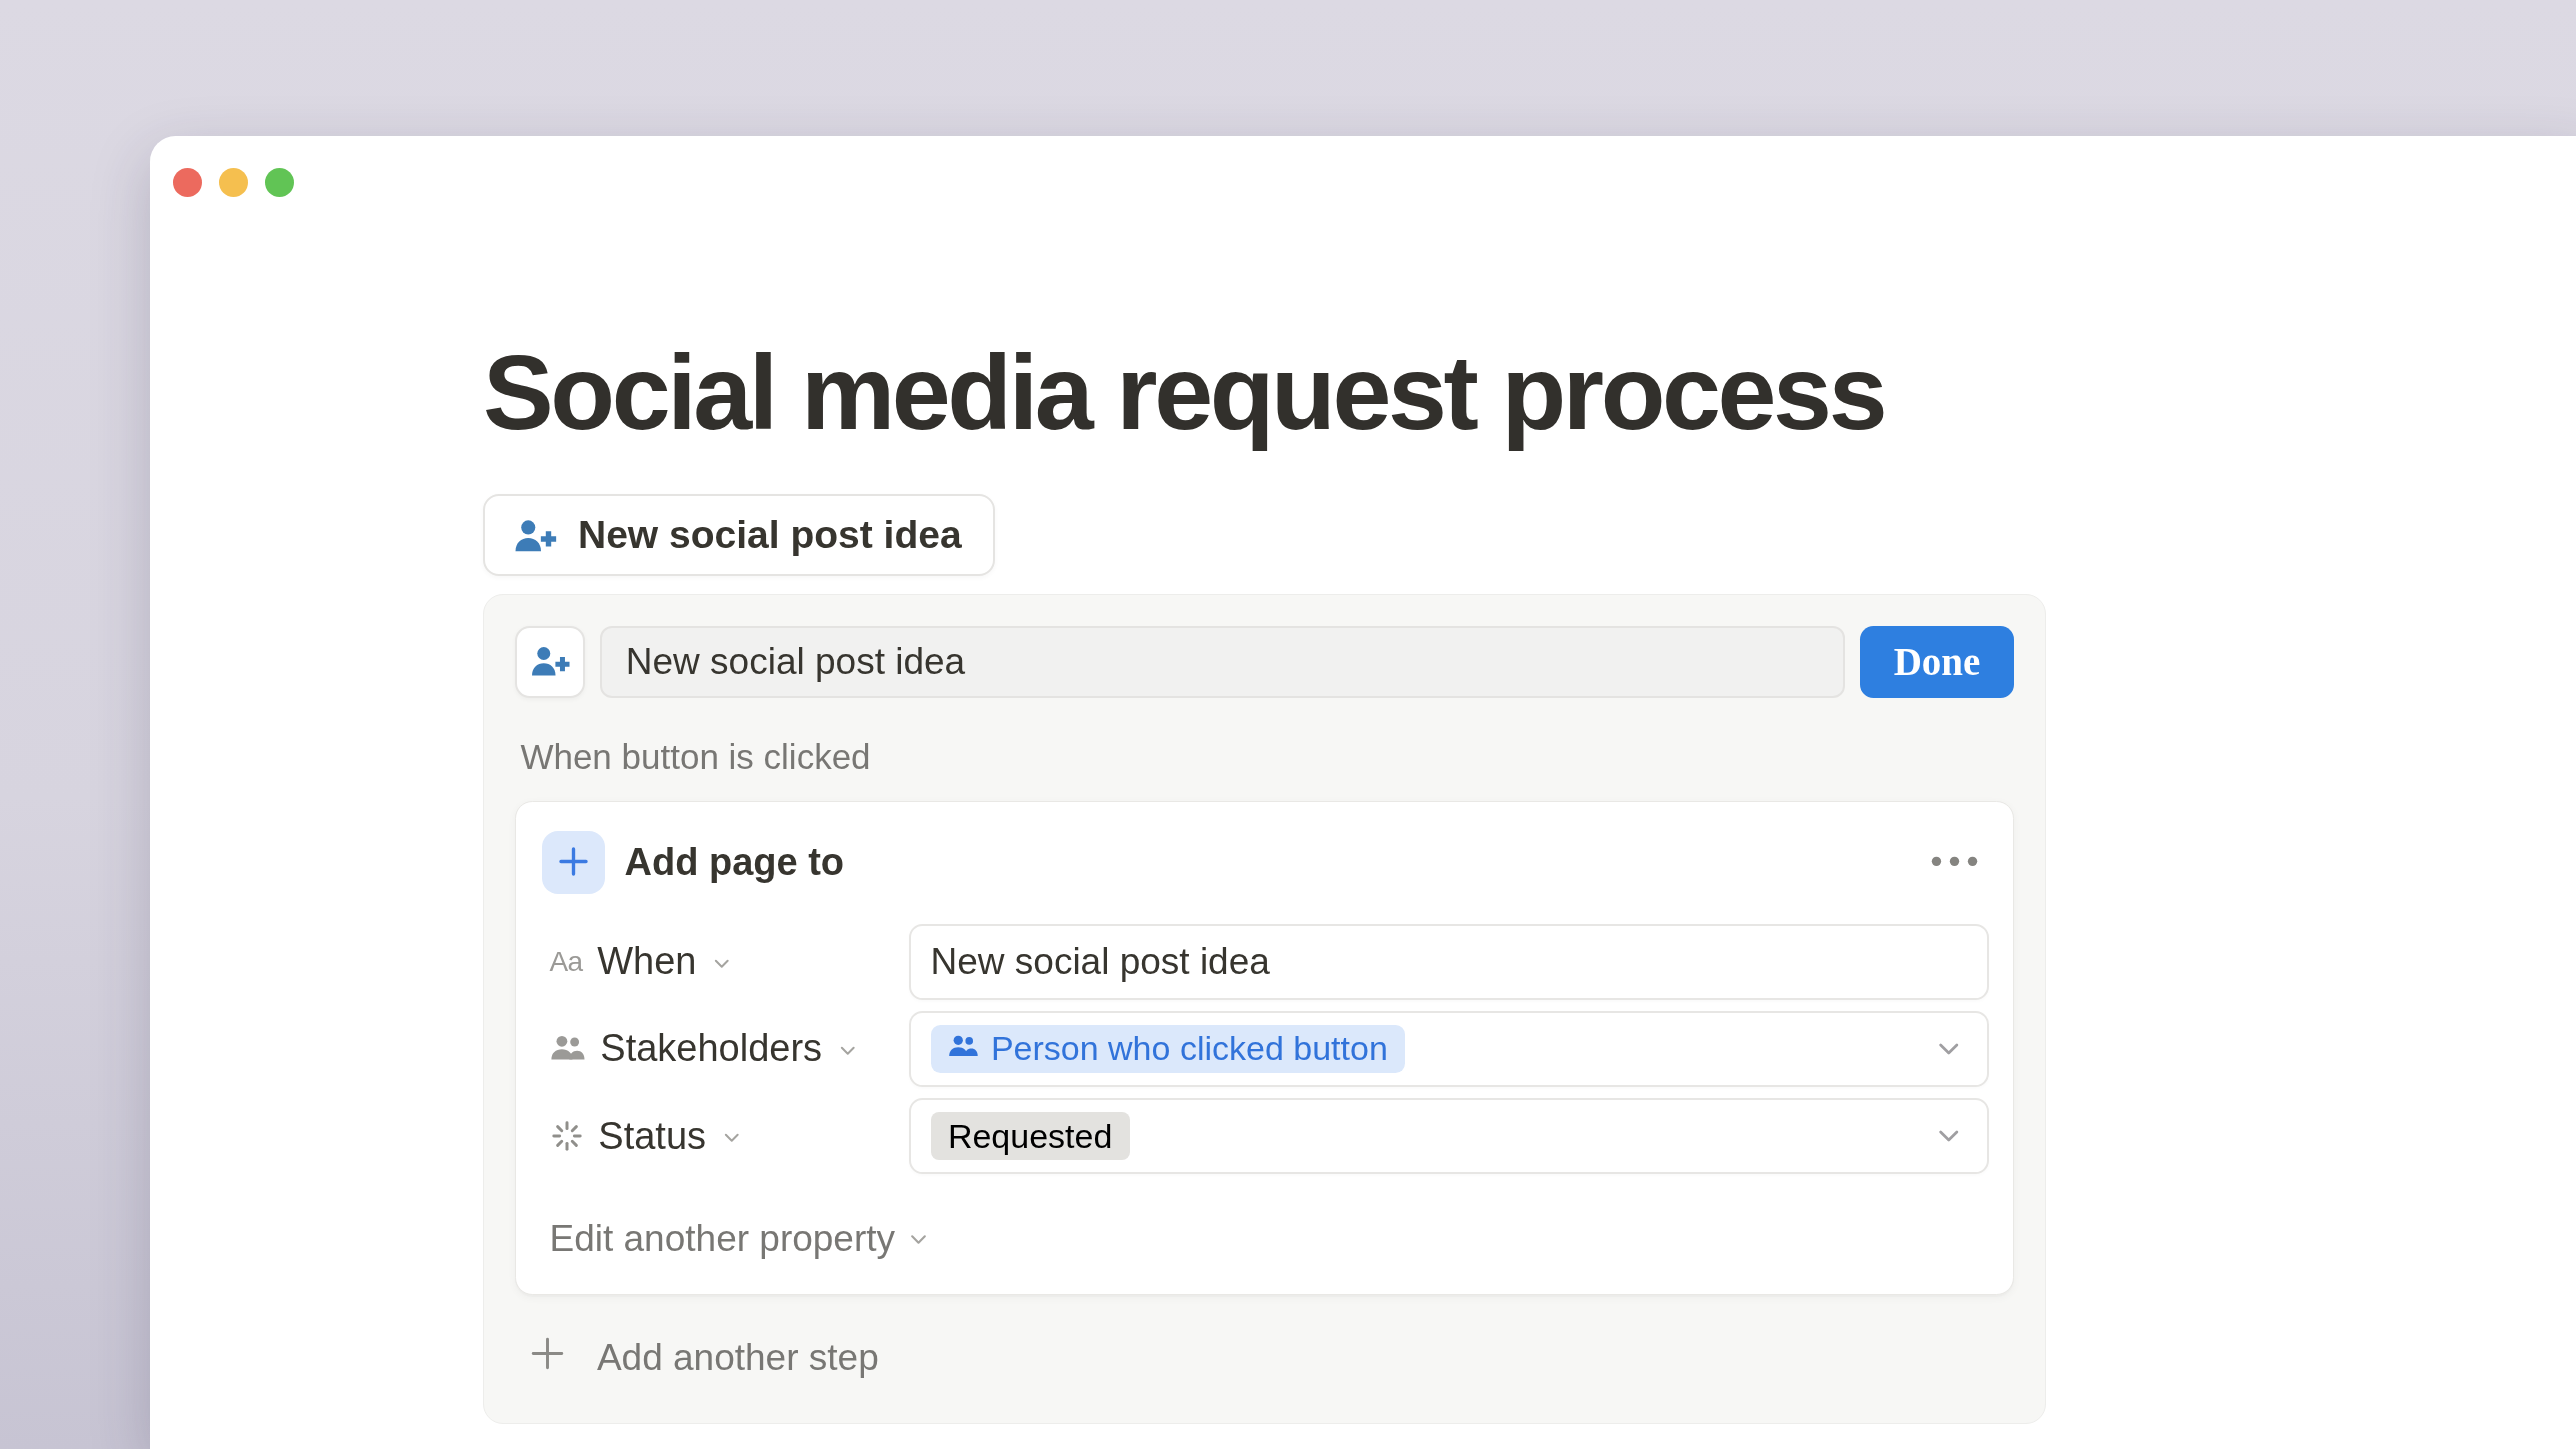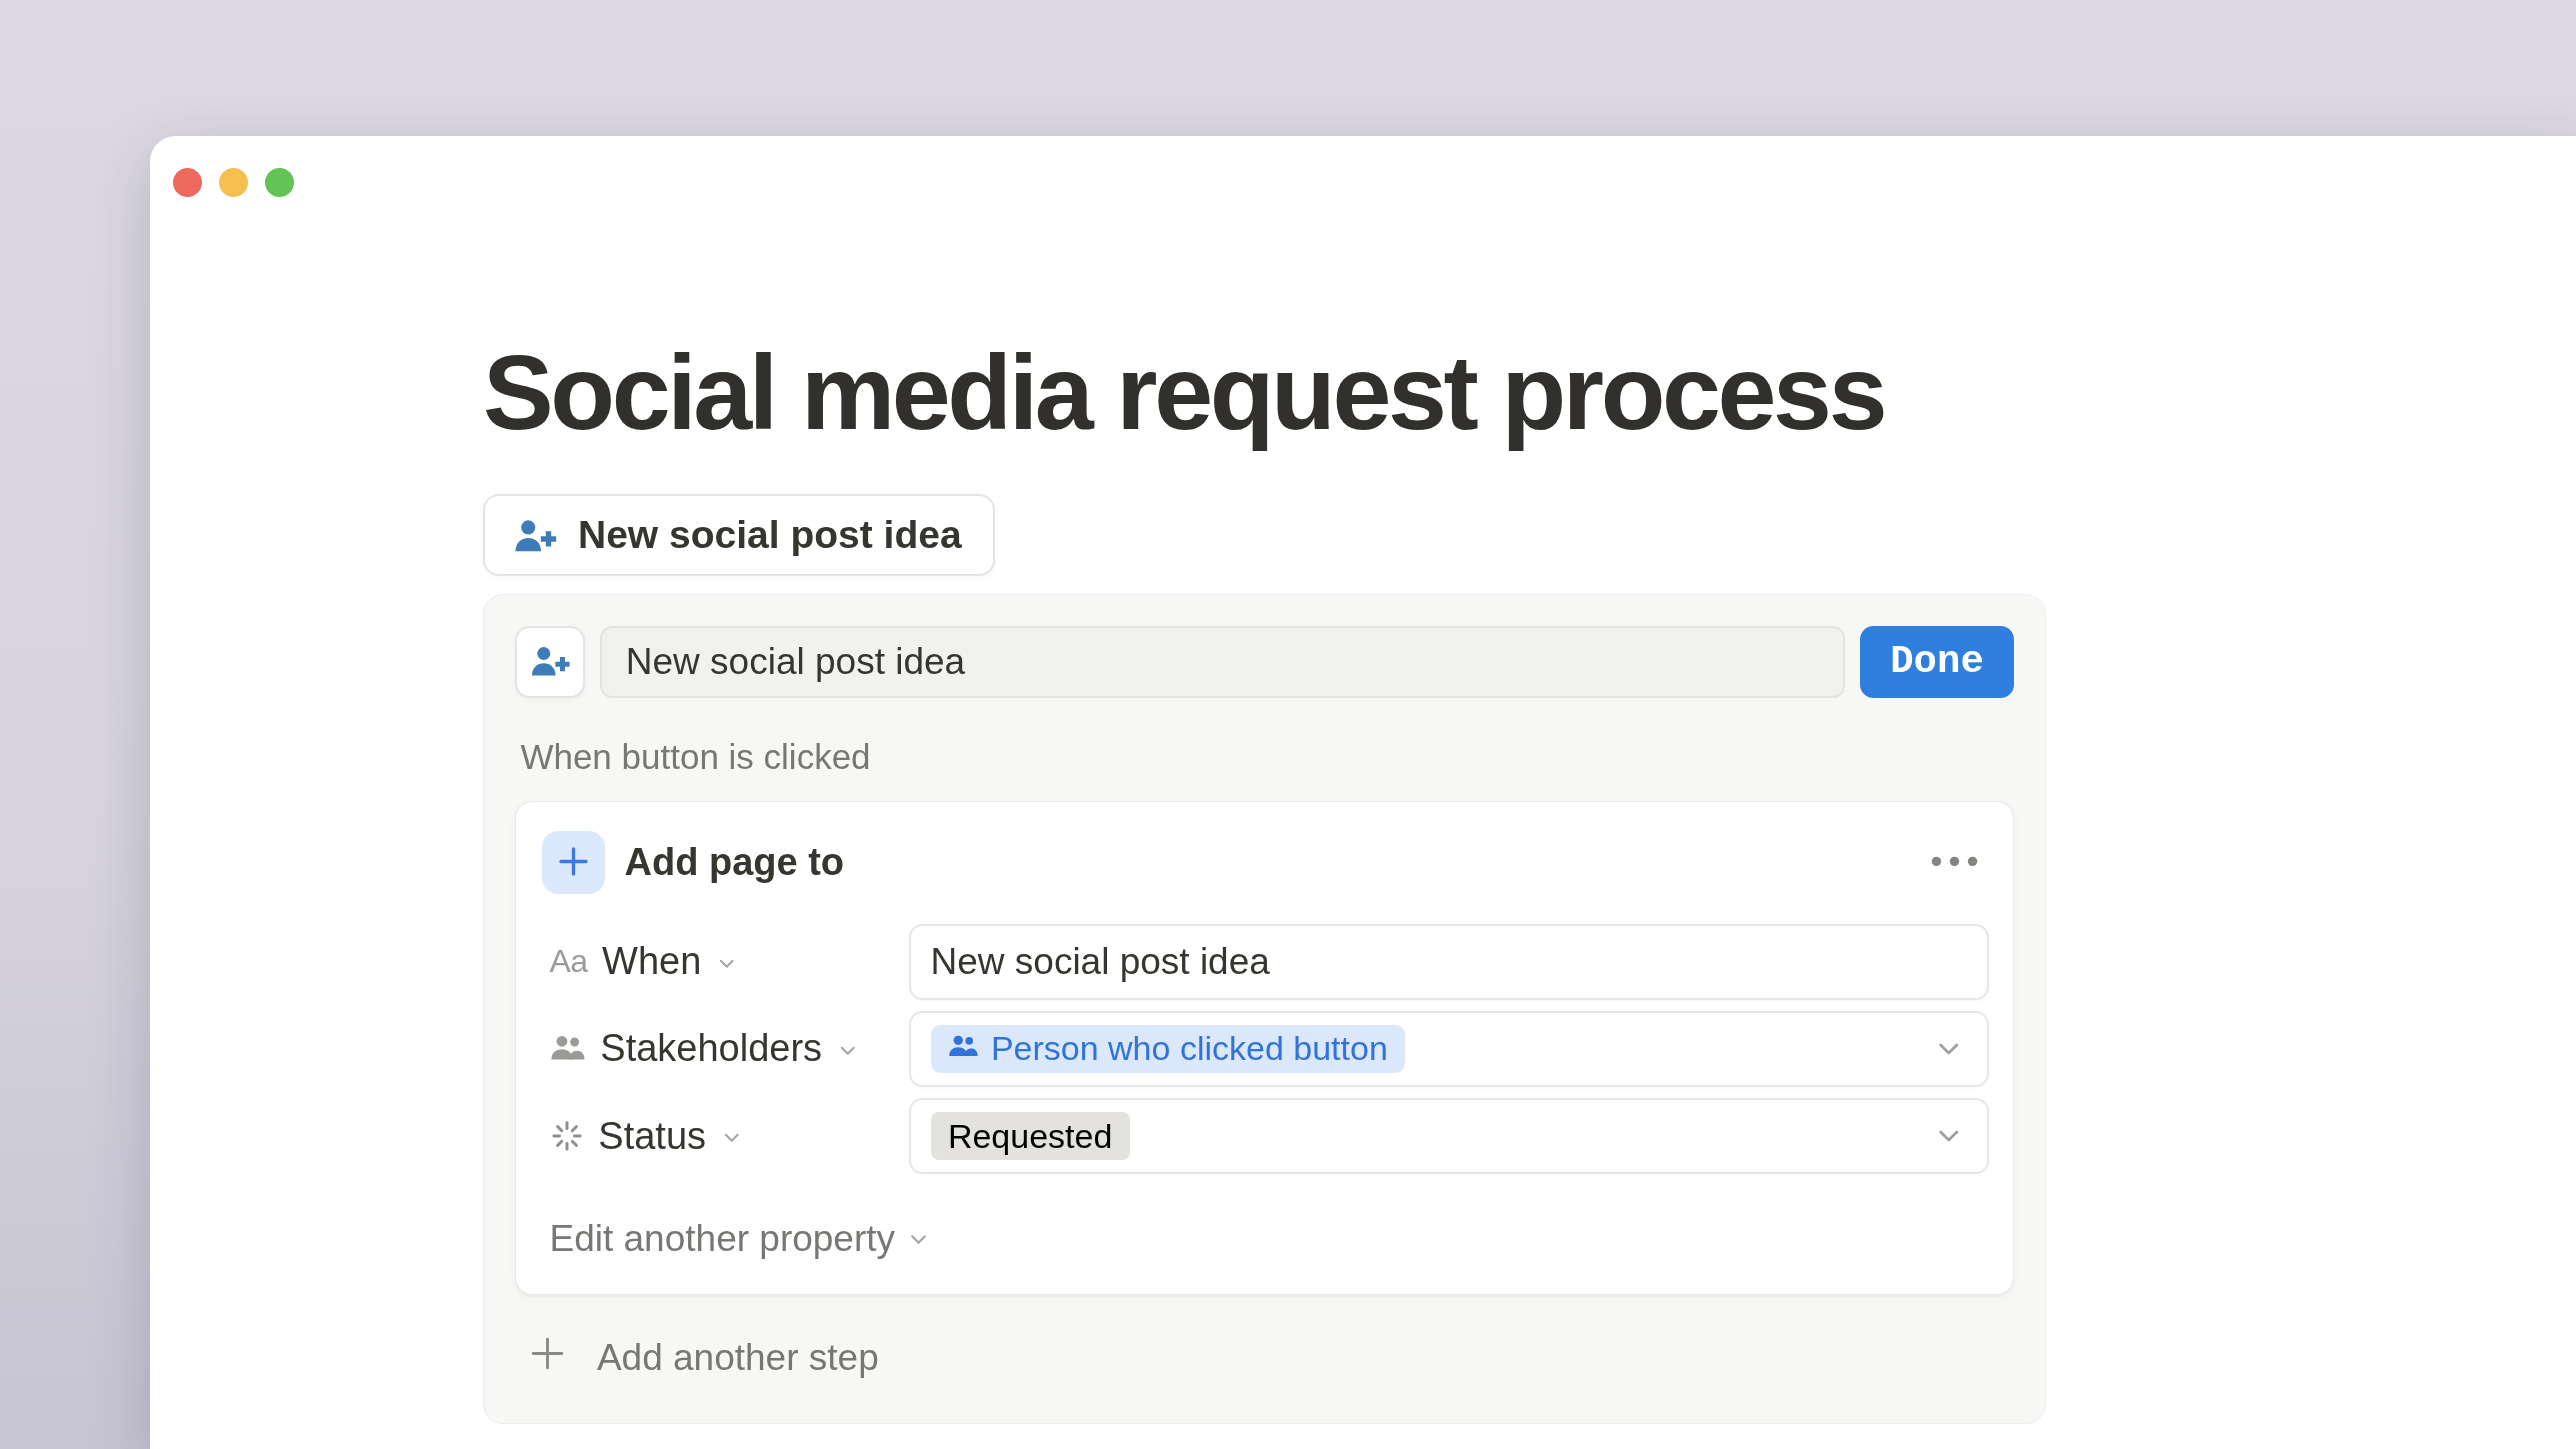--- a/index.html
+++ b/index.html
@@ -52,21 +52,21 @@
     box-shadow:0 1.3px 4px rgba(20,20,20,.04); cursor:pointer;
   }
   .name-input {
     flex:1; background:#f1f1f0; border:2px solid #e4e3e1; border-radius:12px;
     font-family:inherit; font-size:37px; color:#37352f; padding:0 24px;
     outline:none;
   }
   .done-btn {
     flex:0 0 154px; width:154px;
     background:#2e7fe0; border:none; border-radius:13.4px;
-    color:#fff; font-family:Liberation Mono, monospace; font-size:39px; font-weight:700;
+    color:#fff; font-family:Liberation Serif, serif; font-size:39px; font-weight:700;
     display:flex; align-items:center; justify-content:center; cursor:pointer;
   }
 
   .caption { margin:39px 0 0 5.4px; font-size:35px; color:#787774; }
 
   .step-card {
     margin-top:24px;
     background:#fff; border:1.3px solid #e9e8e5; border-radius:17.4px;
     box-shadow:0 2.7px 8px rgba(15,15,15,.04), 0 1.3px 1.3px rgba(15,15,15,.02);
     padding:29.5px 24px 34px 25.5px;
@@ -83,21 +83,21 @@
   .spacer { flex:1; }
   .more-btn { display:flex; align-items:center; padding:6.7px; margin-right:4px; cursor:pointer; }
 
   .prop-rows { margin-top:29.5px; display:flex; flex-direction:column; gap:11.4px; }
   .prop-row { display:grid; grid-template-columns:367px 1fr; align-items:center; }
   .prop-label {
     display:flex; align-items:center; gap:14.8px; padding-left:8px;
     font-size:38px; color:#37352f; cursor:pointer;
   }
   .prop-label .lbl-icon { color:#9b9a97; display:flex; }
-  .aa-glyph { font-size:32px; color:#9b9a97; letter-spacing:-0.7px; }
+  .aa-glyph { font-size:28px; color:#9b9a97; letter-spacing:-0.7px; }
   .prop-input {
     height:76px; background:#fff; border:2px solid #e7e6e4; border-radius:13.4px;
     display:flex; align-items:center; padding:0 20px; position:relative;
     box-shadow:0 1.3px 3.4px rgba(20,20,20,.02);
   }
   .text-input {
     width:100%; height:100%; border:none; background:transparent; outline:none;
     font-family:inherit; font-size:37px; color:#37352f;
   }
   .select-chevron { position:absolute; right:24px; top:50%; transform:translateY(-50%); display:flex; }

